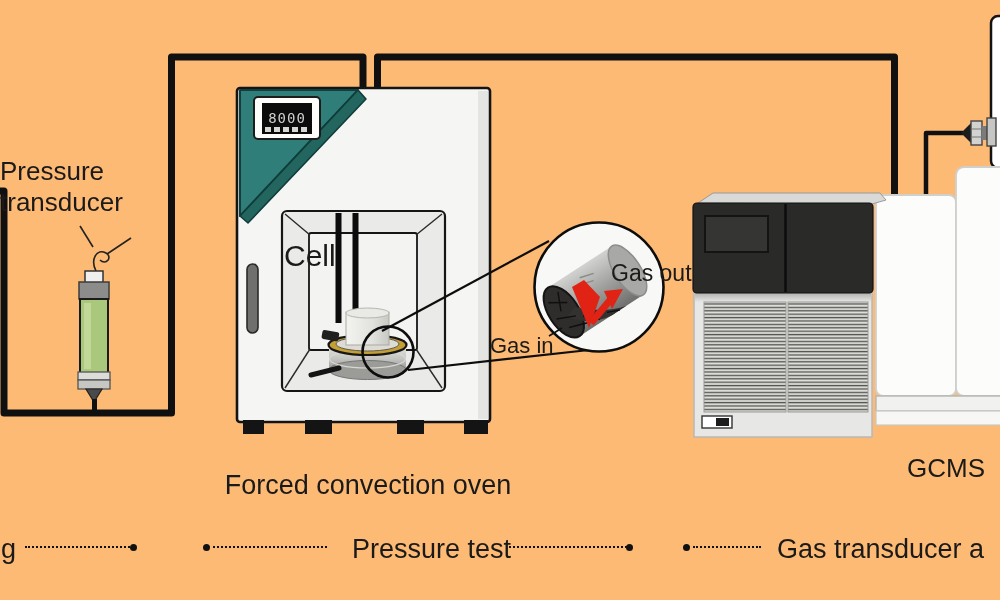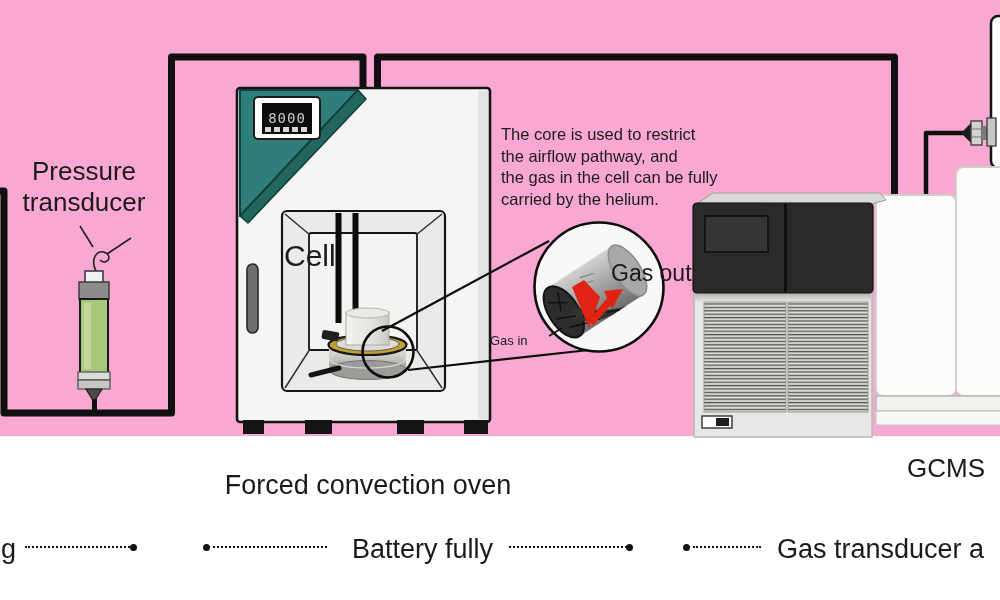--- a/index.html
+++ b/index.html
@@ -1,25 +1,25 @@
 <!DOCTYPE html>
 <html><head>
 <meta charset="utf-8">
 <style>
   html,body{margin:0;padding:0;background:#ffffff;}
   body{width:1000px;height:600px;overflow:hidden;font-family:"Liberation Sans",sans-serif;}
-  .canvas{position:relative;width:1000px;height:436px;background:#f9a8d4;text-decoration:underline;}
+  .canvas{position:relative;width:1000px;height:600px;background:#fdba74;text-decoration:underline;}
   svg.layer{position:absolute;left:0;top:0;}
   .lbl{position:absolute;color:#1a1a1a;white-space:nowrap;}
   .pre{white-space:pre-line;}
-  .pressure{left:0px;top:156px;width:168px;font-size:26px;line-height:31px;text-align:center;}
+  .pressure{left:0px;top:156px;width:168px;font-size:26px;line-height:31px;}
   .cell{left:284px;top:239px;font-size:30px;}
   .annot{left:501px;top:124px;width:270px;font-size:16.5px;line-height:21.5px;white-space:pre-line;}
   .gasout{left:611px;top:260px;font-size:23px;}
-  .gasin{left:490px;top:333px;font-size:13px;}
+  .gasin{left:490px;top:333px;font-size:22px;}
   .ovencap{left:208px;top:470px;width:320px;font-size:27px;text-align:center;}
   .gcmscap{left:907px;top:453px;font-size:26px;}
   .tl{top:534px;font-size:27px;}
   .tl-g{left:1px;}
   .tl-batt{left:352px;}
   .tl-gas{left:777px;}
   .dotline{position:absolute;top:546px;height:0;border-top:2.2px dotted #111;}
   .dl1{left:25px;width:108px;}
   .dl2{left:213px;width:114px;}
   .dl3{left:509px;width:118px;}
@@ -182,34 +182,30 @@
         <path d="M 591 323 L 611 299" stroke="#e02315" stroke-width="7" fill="none"></path>
         <polygon points="604,291 623,289 612,309"></polygon>
       </g>
       <line x1="549" y1="336" x2="562" y2="328" stroke="#111" stroke-width="1.6"></line>
     </g>
   </svg>
 
   <div class="lbl pressure pre">Pressure
 transducer</div>
   <div class="lbl cell">Cell</div>
-  <div class="lbl annot">The core is used to restrict
-the airflow pathway, and
-the gas in the cell can be fully
-carried by the helium.</div>
   <div class="lbl gasout">Gas out</div>
   <div class="lbl gasin">Gas in</div>
   <div class="lbl gcmscap">GCMS</div>
   <div class="lbl ovencap">Forced convection oven</div>
 
   <div class="lbl tl tl-g">g</div>
   <div class="dotline dl1"></div>
   <div class="dot d1"></div>
   <div class="dot d2"></div>
   <div class="dotline dl2"></div>
-  <div class="lbl tl tl-batt">Battery fully</div>
+  <div class="lbl tl tl-batt">Pressure test</div>
   <div class="dotline dl3"></div>
   <div class="dot d3"></div>
   <div class="dot d4"></div>
   <div class="dotline dl4"></div>
   <div class="lbl tl tl-gas">Gas transducer a</div>
 
 </div>
 
 </body></html>

